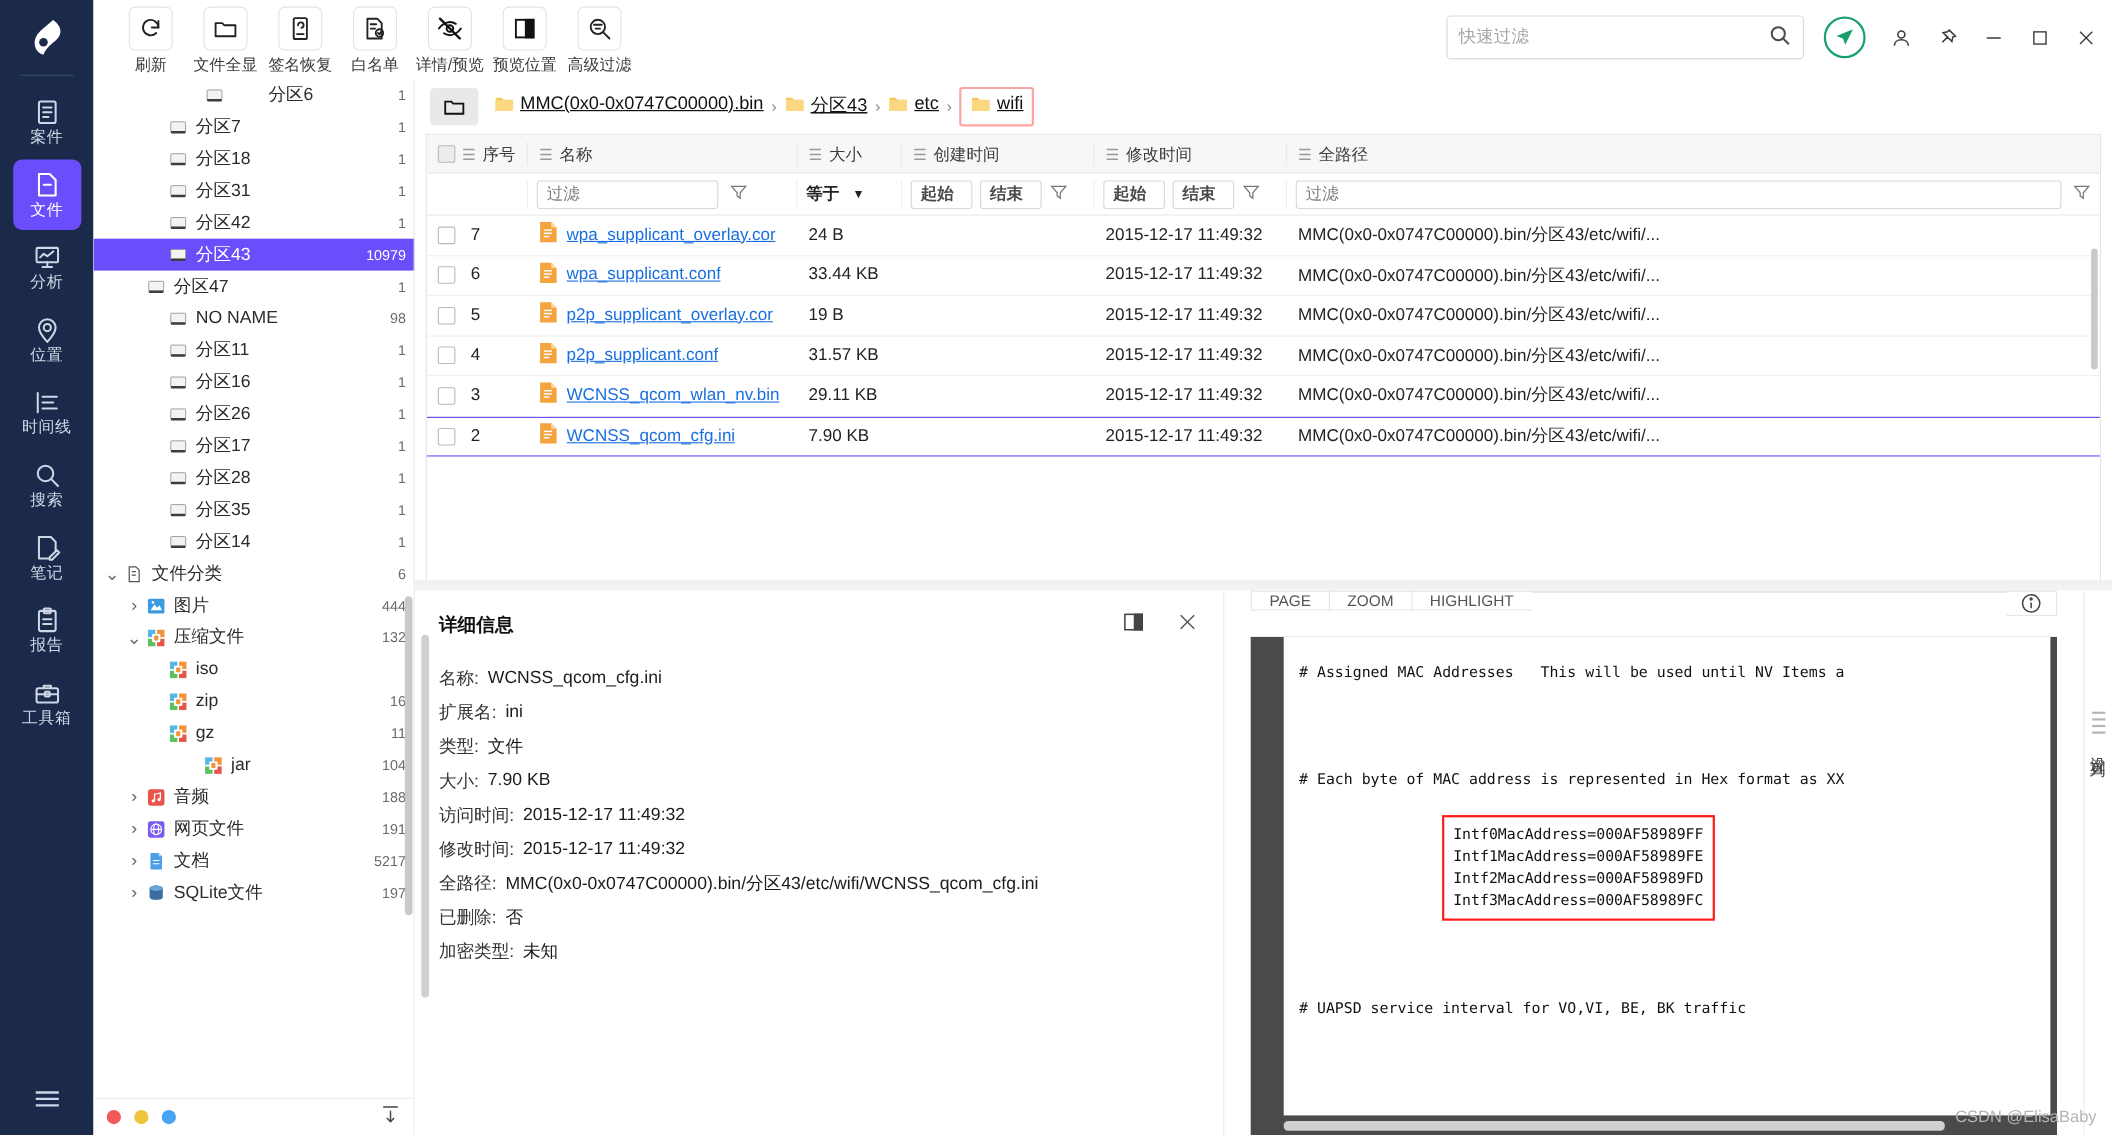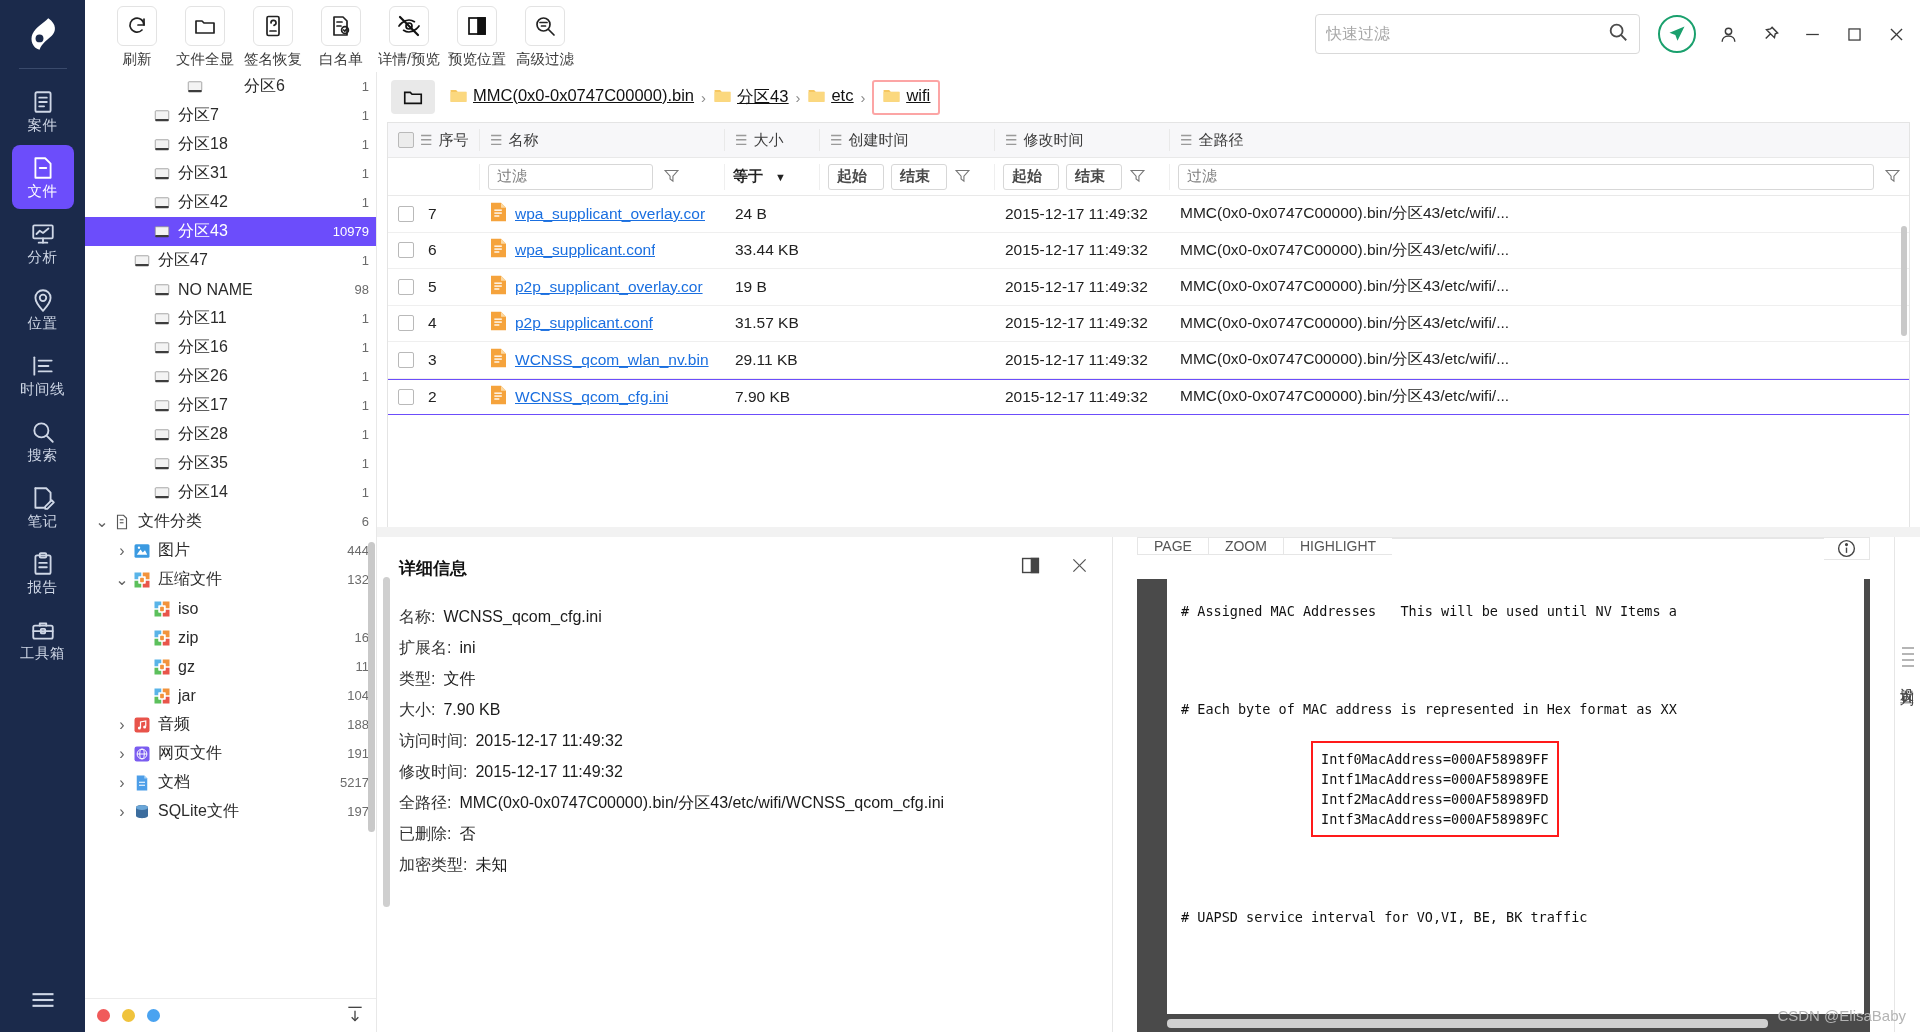--- a/index.html
+++ b/index.html
@@ -676,21 +676,21 @@
                   <rect x="13" y="2" width="9" height="9" fill="#f2933c"></rect>
                   <rect x="2" y="13" width="9" height="9" fill="#5cc05c"></rect>
                   <rect x="13" y="13" width="9" height="9" fill="#e8554a"></rect>
                   <rect x="7" y="7" width="10" height="10" rx="1" fill="#fff"></rect>
                   <rect x="9.5" y="9" width="5" height="6" rx="1" fill="#f2933c"></rect>
                 </svg>
               </span>
               <span class="tlabel">gz</span>
               <span class="tcount">11</span>
             </div>
-            <div class="tnode" style="padding-left: 48px;">
+            <div class="tnode" style="padding-left: 48px; margin-left: 32px;">
               <span class="caret"></span>
               <span class="tico">
                 <svg viewBox="0 0 24 24" width="18" height="18">
                   <rect x="2" y="2" width="9" height="9" fill="#59b4e8"></rect>
                   <rect x="13" y="2" width="9" height="9" fill="#f2933c"></rect>
                   <rect x="2" y="13" width="9" height="9" fill="#5cc05c"></rect>
                   <rect x="13" y="13" width="9" height="9" fill="#e8554a"></rect>
                   <rect x="7" y="7" width="10" height="10" rx="1" fill="#fff"></rect>
                   <rect x="9.5" y="9" width="5" height="6" rx="1" fill="#f2933c"></rect>
                 </svg>

